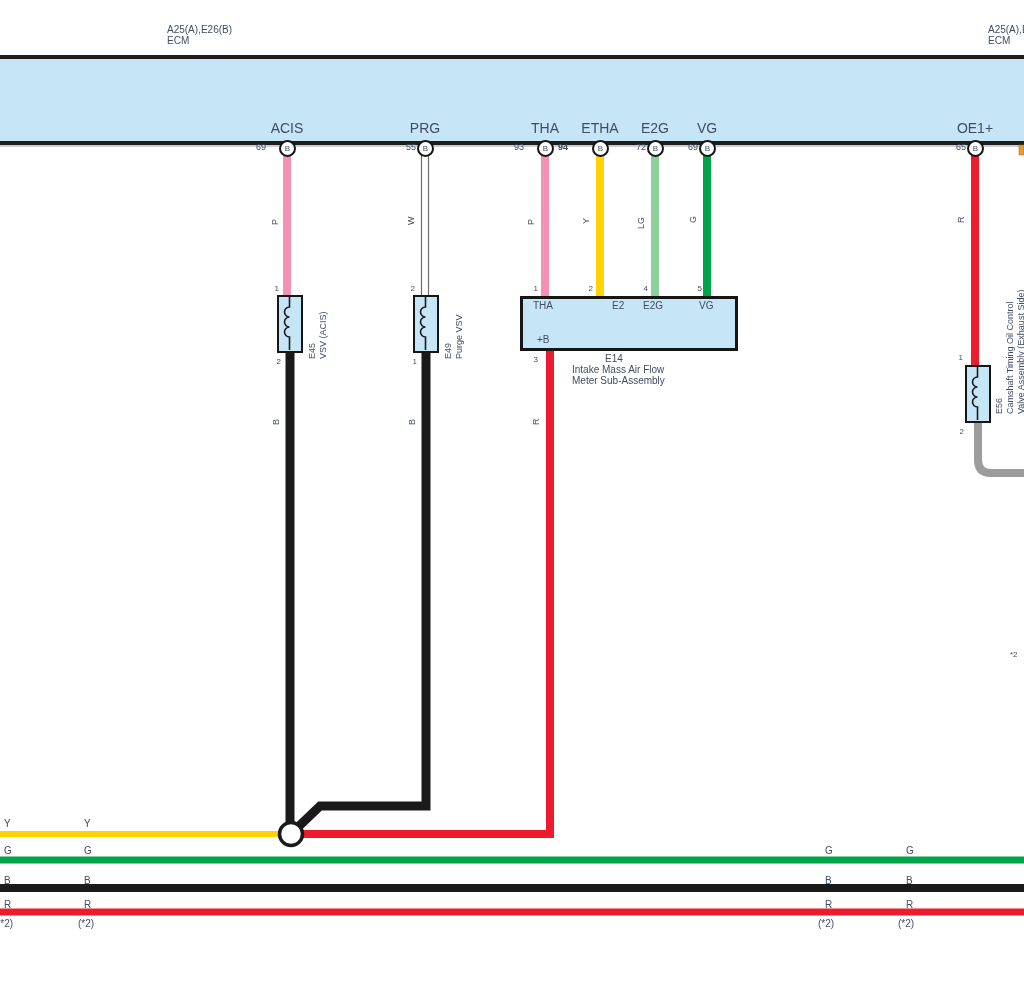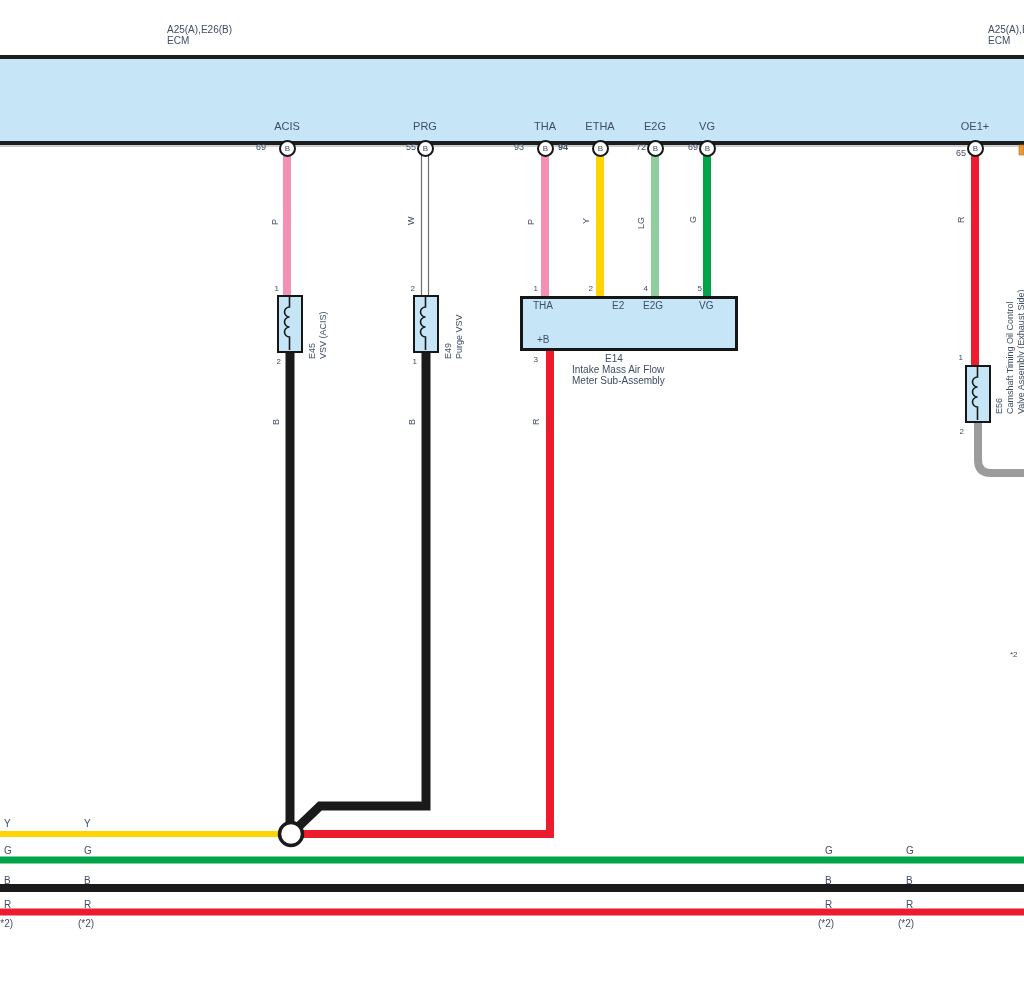--- a/index.html
+++ b/index.html
@@ -4,21 +4,21 @@
 <style>
   html,body{margin:0;padding:0;background:#ffffff;}
   #stage{position:relative;width:1024px;height:997px;background:#ffffff;overflow:hidden;
          font-family:"Liberation Sans",sans-serif;color:#3f4d63;}
   .abs{position:absolute;}
   .txt{position:absolute;font-size:10px;line-height:10px;color:#3f4d63;white-space:nowrap;}
   .txt-sm{position:absolute;font-size:8px;line-height:9px;color:#3f4d63;white-space:nowrap;}
   .rot{position:absolute;transform:rotate(-90deg);transform-origin:0 0;font-size:9px;
        line-height:11px;color:#3f4d63;white-space:nowrap;}
   .rot .ln{display:block;}
-  .pin-name{position:absolute;width:44px;text-align:center;font-size:11px;color:#3f4d63;top:120px;}
+  .pin-name{position:absolute;width:44px;text-align:center;font-size:14px;color:#3f4d63;top:120px;}
   .pin-num{position:absolute;width:18px;text-align:right;font-size:9px;color:#3f4d63;top:142px;}
   .pin-circle{position:absolute;top:140px;width:13px;height:13px;border:2px solid #161616;
       border-radius:50%;background:#ffffff;font-size:8px;color:#3f4d63;text-align:center;
       line-height:13px;}
   .ecm-band{position:absolute;left:0;top:55px;width:1024px;height:82px;background:#c6e6f8;
       border-top:4px solid #1d1d1d;border-bottom:4px solid #1d1d1d;box-shadow:0 2px 0 #cdcdcd;}
   .comp-box{position:absolute;background:#c6e6f8;border:2.5px solid #161616;box-sizing:border-box;}
   .e14-box{position:absolute;background:#c6e6f8;border:3px solid #161616;box-sizing:border-box;}
   .num-r{text-align:right;width:12px;}
   svg{display:block;}
@@ -87,21 +87,21 @@
     <div class="pin-num" style="left:628px;">72</div>
     <div class="pin-circle" style="left:647px;">B</div>
   </div>
   <div>
     <div class="pin-name" style="left:685px;">VG</div>
     <div class="pin-num" style="left:680px;">69</div>
     <div class="pin-circle" style="left:699px;">B</div>
   </div>
   <div>
     <div class="pin-name" style="left:953px;">OE1+</div>
-    <div class="pin-num" style="left:948px;margin-top:6px;">65</div>
+    <div class="pin-num" style="left:948px;">65</div>
     <div class="pin-circle" style="left:967px;">B</div>
   </div>
 
   <div class="rot" style="left:270px;top:225px;">P</div>
   <div class="rot" style="left:406px;top:225px;">W</div>
   <div class="rot" style="left:526px;top:225px;">P</div>
   <div class="rot" style="left:581px;top:224px;">Y</div>
   <div class="rot" style="left:636px;top:229px;">LG</div>
   <div class="rot" style="left:688px;top:223px;">G</div>
   <div class="rot" style="left:956px;top:223px;">R</div>

